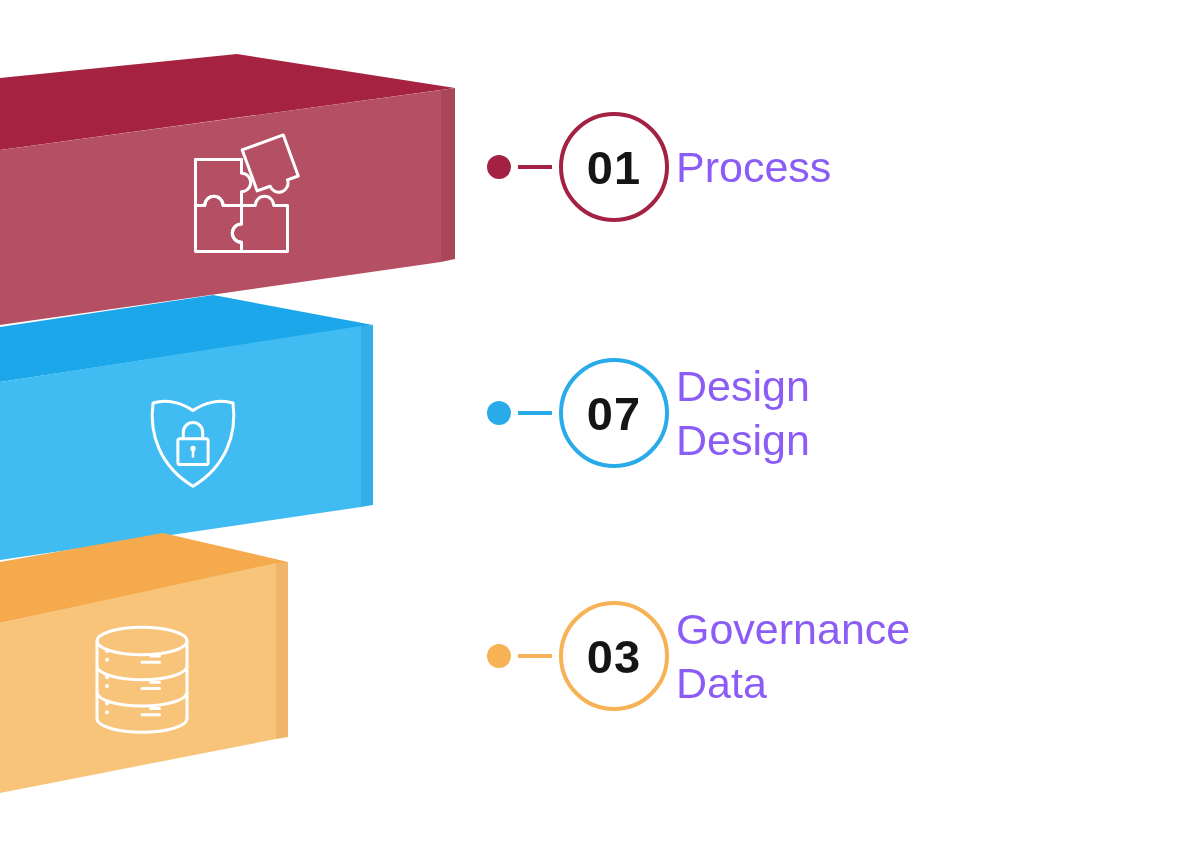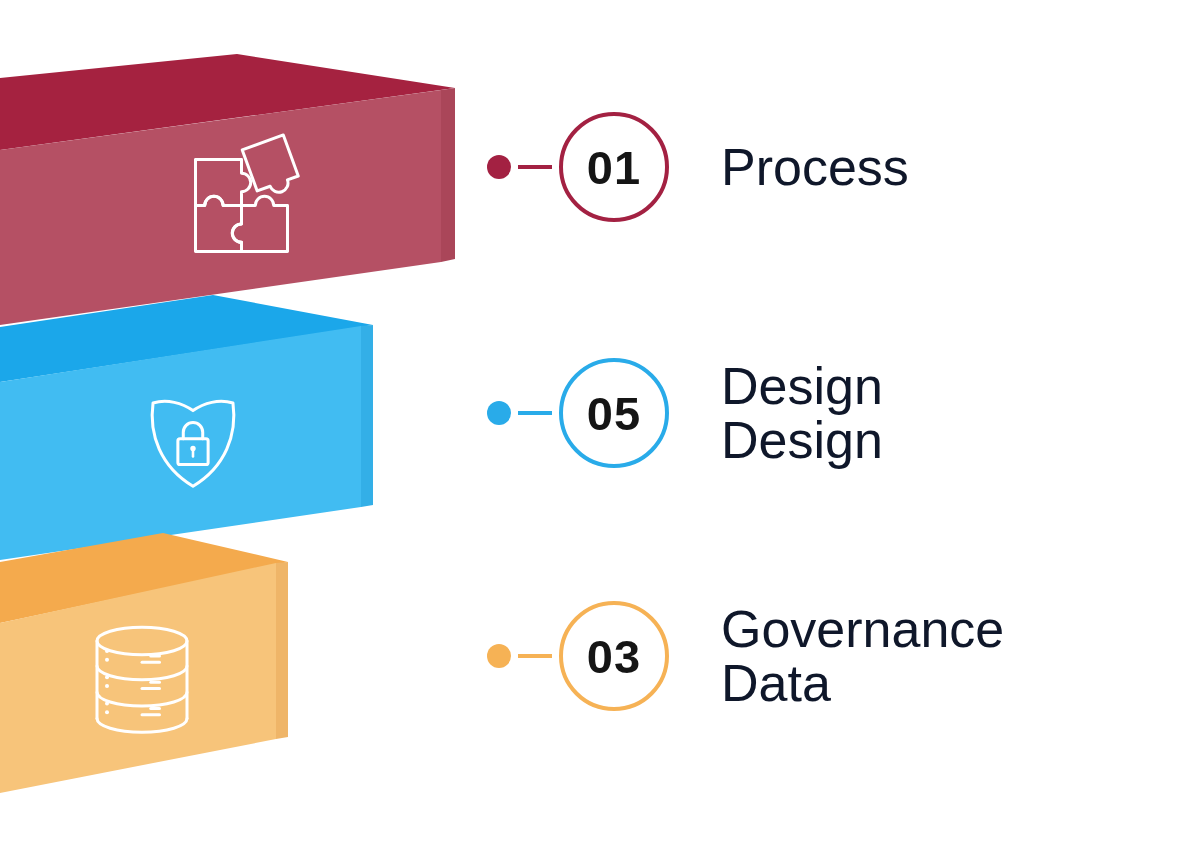--- a/index.html
+++ b/index.html
@@ -36,24 +36,23 @@
     background:#ffffff;
     flex:0 0 auto;
   }
   .num{
     font-size:47px;
     font-weight:700;
     color:#151515;
     letter-spacing:1px;
   }
   .label{
-    margin-left:45px;
-    font-size:52px;
+    font-size:43px;
     line-height:54px;
-    color:#0f172a;
+    color:#8b5cf6;
     white-space:nowrap;
   }
 </style>
 </head>
 <body>
 
 <div id="stage">
 
   <svg id="bars-svg" width="1200" height="850" viewBox="0 0 1200 850">
 
@@ -120,21 +119,21 @@
     </div>
     <div class="label">
       <div>Process</div>
     </div>
   </div>
 
   <div class="row" style="left:487px; top:357px">
     <span class="dot" style="background-color: rgb(41, 171, 233);"></span>
     <span class="connector" style="background-color: rgb(41, 171, 233);"></span>
     <div class="num-circle" style="border-color: rgb(41, 171, 233);">
-      <span class="num">05</span>
+      <span class="num">07</span>
     </div>
     <div class="label">
       <div>Design</div>
       <div>Design</div>
     </div>
   </div>
 
   <div class="row" style="left:487px; top:600px">
     <span class="dot" style="background-color: rgb(246, 178, 85);"></span>
     <span class="connector" style="background-color: rgb(246, 178, 85);"></span>

